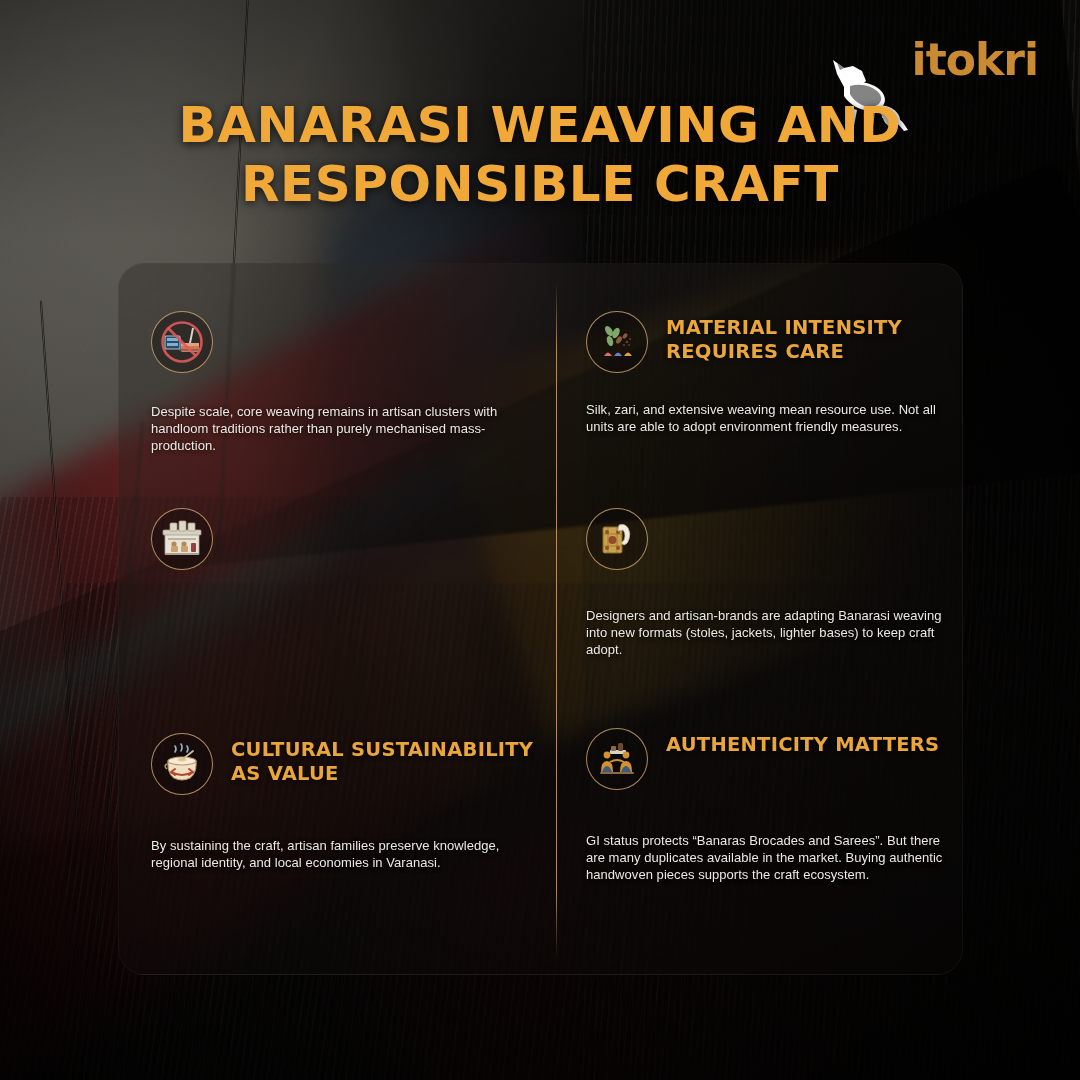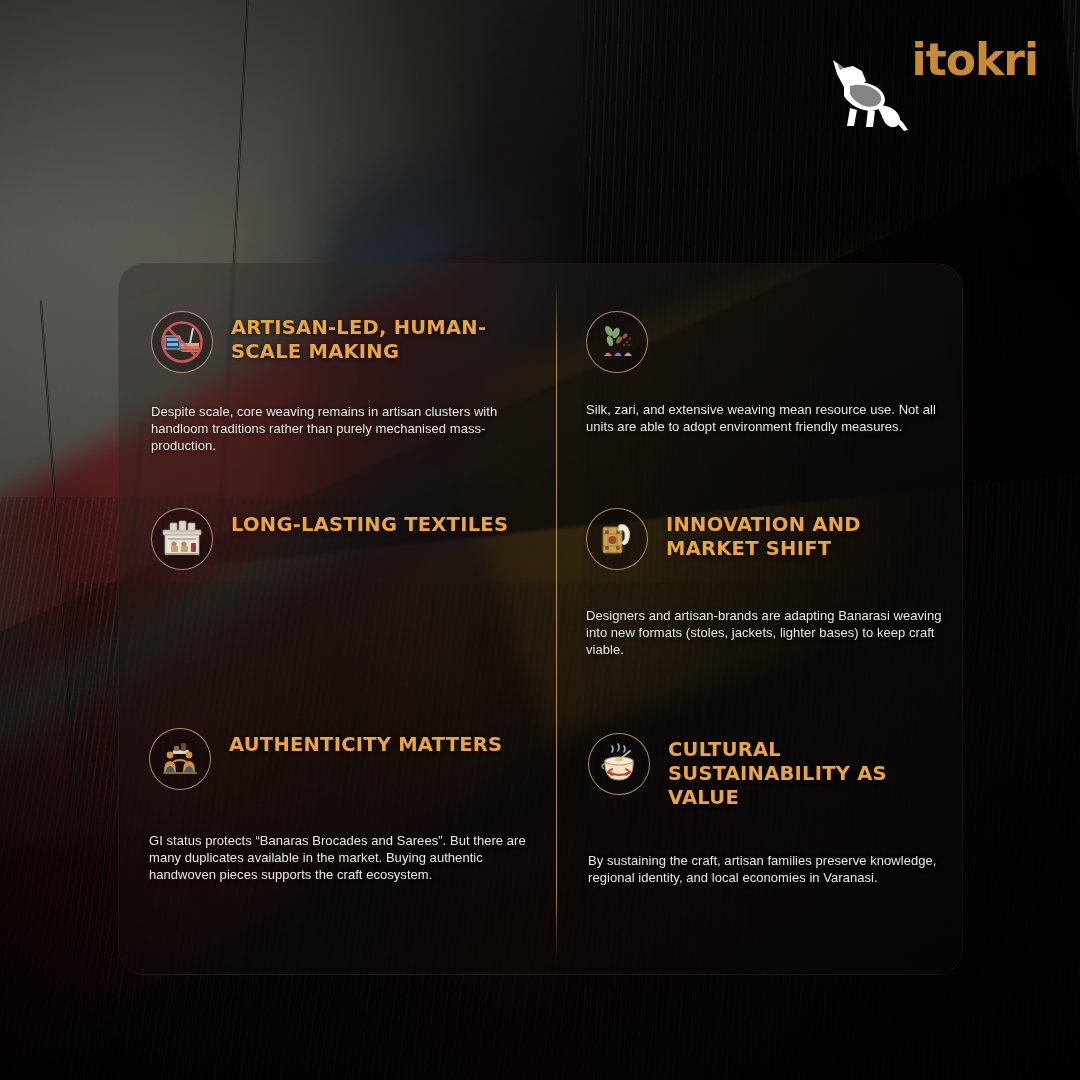--- a/index.html
+++ b/index.html
@@ -254,20 +254,24 @@
     <g fill="#6f6f6f" opacity=".85">
       <path d="M30 34 C40 31 52 33 59 41 C63 46 61 52 55 54 C45 57 34 50 30 42 Z"></path>
       <path d="M20 18 L17 11 L24 16 Z"></path>
     </g>
   </svg>
 
   <div class="logo">
     <span>itokri</span>
   </div>
 
+  <h1 class="title">
+    <span class="l1">BANARASI WEAVING AND</span>
+    <span class="l2">RESPONSIBLE CRAFT</span>
+  </h1>
 </div>
 
 <div id="panel">
   <div class="divider"></div>
 
   <div class="grid">
 
     <div class="card r1 col-l">
       <div class="card-head">
         <div class="icon-circle">
@@ -276,21 +280,20 @@
             <rect x="22" y="24" width="18" height="3" fill="#e3a07d"></rect>
             <path d="M30 24 L33 9 L35 9 L32 24 Z" fill="#d9d4c8"></path>
             <rect x="6" y="17" width="15" height="13" rx="1" fill="#2d4a63" stroke="#9fc3dc" stroke-width="1.1"></rect>
             <rect x="8" y="19" width="11" height="3" fill="#7fb0cf"></rect>
             <rect x="8" y="24" width="11" height="3" fill="#7fb0cf"></rect>
             <rect x="20" y="30" width="22" height="1.6" fill="#8d5a45"></rect>
             <circle cx="23" cy="23" r="19.5" fill="none" stroke="#e05a5a" stroke-width="2.6" opacity=".9"></circle>
             <line x1="9.5" y1="9.5" x2="36.5" y2="36.5" stroke="#e05a5a" stroke-width="2.6" opacity=".9"></line>
           </svg>
         </div>
-        <div class="card-title">ARTISAN-LED, HUMAN-SCALE MAKING</div>
       </div>
       <div class="card-body">Despite scale, core weaving remains in artisan clusters with handloom traditions rather than purely mechanised mass-production.</div>
     </div>
 
     <div class="card r1 col-r">
       <div class="card-head">
         <div class="icon-circle">
           <svg width="46" height="46" viewBox="0 0 46 46">
             <g fill="#7fa86a">
               <ellipse cx="15" cy="12" rx="3.2" ry="5.6" transform="rotate(-32 15 12)"></ellipse>
@@ -305,20 +308,21 @@
               <circle cx="33" cy="23" r="1.3"></circle>
                 <circle cx="36" cy="20" r="1"></circle>
               <circle cx="30" cy="26" r="1"></circle>
                 <circle cx="35" cy="26" r=".9"></circle>
             </g>
             <path d="M10 37 q4-7 8 0 z" fill="#d96f6a"></path>
             <path d="M20 37 q4-7 8 0 z" fill="#6f7fcf"></path>
             <path d="M30 37 q4-7 8 0 z" fill="#e0a03c"></path>
           </svg>
         </div>
+        <div class="card-title">MATERIAL INTENSITY REQUIRES CARE</div>
       </div>
       <div class="card-body">Silk, zari, and extensive weaving mean resource use. Not all units are able to adopt environment friendly measures.</div>
     </div>
 
     <div class="card r2 col-l">
       <div class="card-head">
         <div class="icon-circle">
           <svg width="48" height="48" viewBox="0 0 48 48">
             <rect x="7" y="19" width="34" height="20" fill="#e8e3d6" stroke="#a8a091" stroke-width=".8"></rect>
             <rect x="5" y="15" width="38" height="5" rx="1" fill="#d6d0c0" stroke="#a8a091" stroke-width=".8"></rect>
@@ -331,21 +335,20 @@
                 <circle cx="26" cy="29" r="2.6"></circle>
             </g>
             <g fill="#cfa06a">
               <rect x="13" y="31" width="7" height="6" rx="1"></rect>
               <rect x="23" y="31" width="7" height="6" rx="1"></rect>
             </g>
             <rect x="33" y="28" width="5" height="9" rx="1" fill="#9c3f3f"></rect>
             <rect x="7" y="38" width="34" height="2" fill="#a8a091"></rect>
           </svg>
         </div>
-        <div class="card-title">LONG-LASTING TEXTILES</div>
       </div>
     </div>
 
     <div class="card r2 col-r">
       <div class="card-head">
         <div class="icon-circle">
           <svg width="46" height="46" viewBox="0 0 46 46">
             <rect x="9" y="11" width="19" height="26" rx="1.5" fill="#c9a24d" stroke="#8a6a24" stroke-width="1"></rect>
             <g fill="#8d3a2a" opacity=".85">
               <circle cx="18.5" cy="24" r="4"></circle>
@@ -353,49 +356,22 @@
                 <circle cx="24" cy="16" r="2"></circle>
               <circle cx="13" cy="32" r="2"></circle>
                 <circle cx="24" cy="32" r="2"></circle>
             </g>
             <g stroke="#7a5a1e" stroke-width=".7" opacity=".7" fill="none">
               <path d="M9 18h19M9 30h19M14 11v26M23 11v26"></path>
             </g>
             <path d="M25 9 q6-2 9 3 q3 5 1 11 q-1 5-5 6 l-3-2 q4-2 4-7 q0-4-2-6 l-5 1 Z" fill="#f1ece1" stroke="#b9b0a0" stroke-width=".8"></path>
           </svg>
         </div>
-        <div class="card-title">INNOVATION AND MARKET SHIFT</div>
-      </div>
-      <div class="card-body">Designers and artisan-brands are adapting Banarasi weaving into new formats (stoles, jackets, lighter bases) to keep craft viable.</div>
-    </div>
-
-    <div class="card r3 col-r">
-      <div class="card-head">
-        <div class="icon-circle">
-          <svg width="46" height="46" viewBox="0 0 46 46">
-            <rect x="16" y="14" width="16" height="4" rx="1" fill="#d8d2c4"></rect>
-            <rect x="24" y="7" width="5" height="8" rx="1.5" fill="#6a4a32"></rect>
-            <rect x="17" y="10" width="5" height="5" rx="1" fill="#8d6a46"></rect>
-            <g fill="#d4912f">
-              <circle cx="13" cy="19" r="3.4"></circle>
-              <path d="M7 36 q0-11 6-11 q6 0 6 11 Z"></path>
-            </g>
-            <path d="M8 36 q2-6 5-6 q3 0 5 6 Z" fill="#3d5a7a"></path>
-            <g fill="#d4912f">
-              <circle cx="32" cy="19" r="3.4"></circle>
-              <path d="M26 36 q0-11 6-11 q6 0 6 11 Z"></path>
-            </g>
-            <path d="M27 36 q2-6 5-6 q3 0 5 6 Z" fill="#3d5a7a"></path>
-            <path d="M16 26 q7-4 14 0" stroke="#c98f34" stroke-width="2" fill="none"></path>
-            <rect x="6" y="36" width="34" height="2" rx="1" fill="#8a6a46"></rect>
-          </svg>
-        </div>
-        <div class="card-title">AUTHENTICITY MATTERS</div>
-      </div>
-      <div class="card-body">GI status protects “Banaras Brocades and Sarees”. But there are many duplicates available in the market. Buying authentic handwoven pieces supports the craft ecosystem.</div>
+      </div>
+      <div class="card-body">Designers and artisan-brands are adapting Banarasi weaving into new formats (stoles, jackets, lighter bases) to keep craft adopt.</div>
     </div>
 
     <div class="card r3 col-l">
       <div class="card-head">
         <div class="icon-circle">
           <svg width="48" height="48" viewBox="0 0 48 48">
             <g stroke="#8fb6c9" stroke-width="1.6" fill="none" stroke-linecap="round">
               <path d="M17 12 q2-3 0-6"></path>
               <path d="M23 11 q2-4 0-7"></path>
               <path d="M29 12 q2-3 0-6"></path>
@@ -408,14 +384,40 @@
             <path d="M13 32 q11 6 22 0" stroke="#b5452f" stroke-width="2" fill="none"></path>
             <path d="M13 32 l4-3 M13 32 l4 3" stroke="#b5452f" stroke-width="2" fill="none" stroke-linecap="round"></path>
             <path d="M35 32 l-4-3 M35 32 l-4 3" stroke="#b5452f" stroke-width="2" fill="none" stroke-linecap="round"></path>
           </svg>
         </div>
         <div class="card-title">CULTURAL SUSTAINABILITY AS VALUE</div>
       </div>
       <div class="card-body">By sustaining the craft, artisan families preserve knowledge, regional identity, and local economies in Varanasi.</div>
     </div>
 
+    <div class="card r3 col-r">
+      <div class="card-head">
+        <div class="icon-circle">
+          <svg width="46" height="46" viewBox="0 0 46 46">
+            <rect x="16" y="14" width="16" height="4" rx="1" fill="#d8d2c4"></rect>
+            <rect x="24" y="7" width="5" height="8" rx="1.5" fill="#6a4a32"></rect>
+            <rect x="17" y="10" width="5" height="5" rx="1" fill="#8d6a46"></rect>
+            <g fill="#d4912f">
+              <circle cx="13" cy="19" r="3.4"></circle>
+              <path d="M7 36 q0-11 6-11 q6 0 6 11 Z"></path>
+            </g>
+            <path d="M8 36 q2-6 5-6 q3 0 5 6 Z" fill="#3d5a7a"></path>
+            <g fill="#d4912f">
+              <circle cx="32" cy="19" r="3.4"></circle>
+              <path d="M26 36 q0-11 6-11 q6 0 6 11 Z"></path>
+            </g>
+            <path d="M27 36 q2-6 5-6 q3 0 5 6 Z" fill="#3d5a7a"></path>
+            <path d="M16 26 q7-4 14 0" stroke="#c98f34" stroke-width="2" fill="none"></path>
+            <rect x="6" y="36" width="34" height="2" rx="1" fill="#8a6a46"></rect>
+          </svg>
+        </div>
+        <div class="card-title">AUTHENTICITY MATTERS</div>
+      </div>
+      <div class="card-body">GI status protects “Banaras Brocades and Sarees”. But there are many duplicates available in the market. Buying authentic handwoven pieces supports the craft ecosystem.</div>
+    </div>
+
   </div>
 </div>
 
 </body></html>

